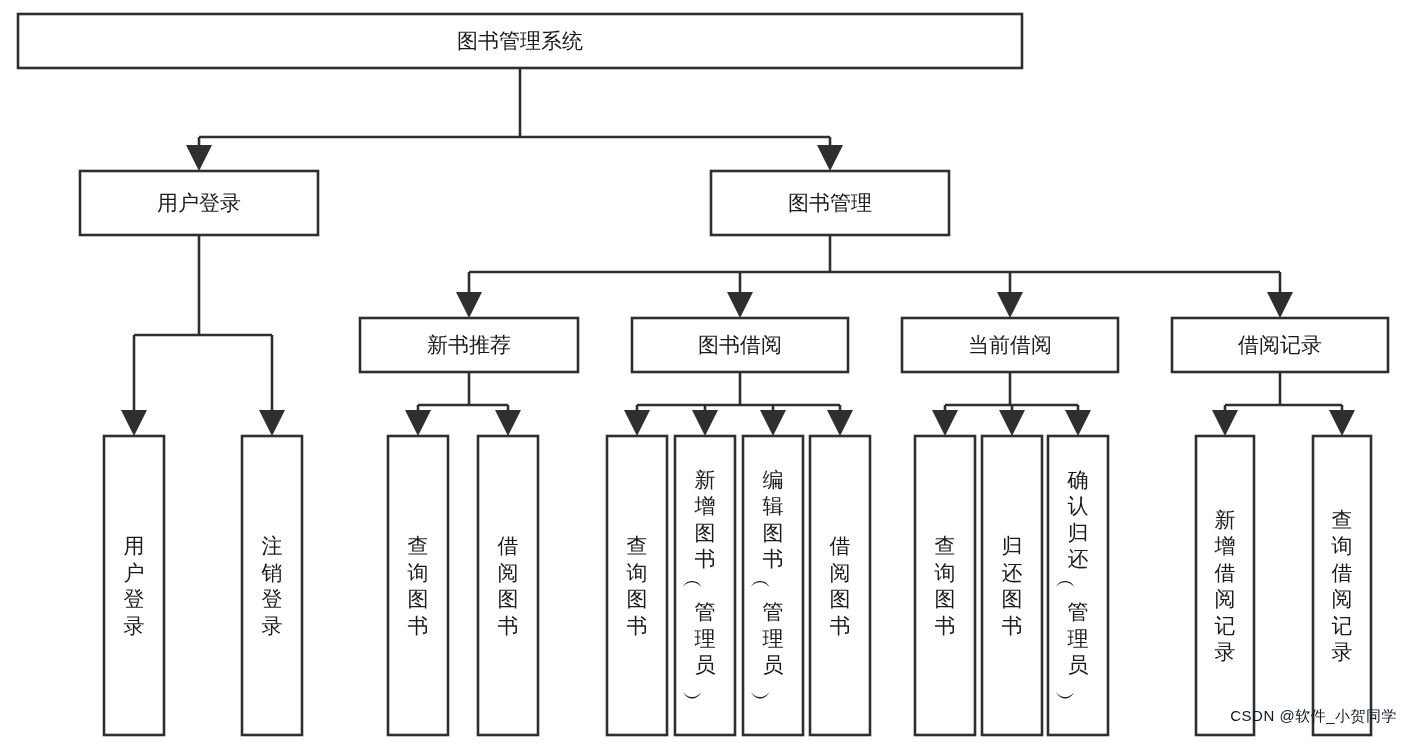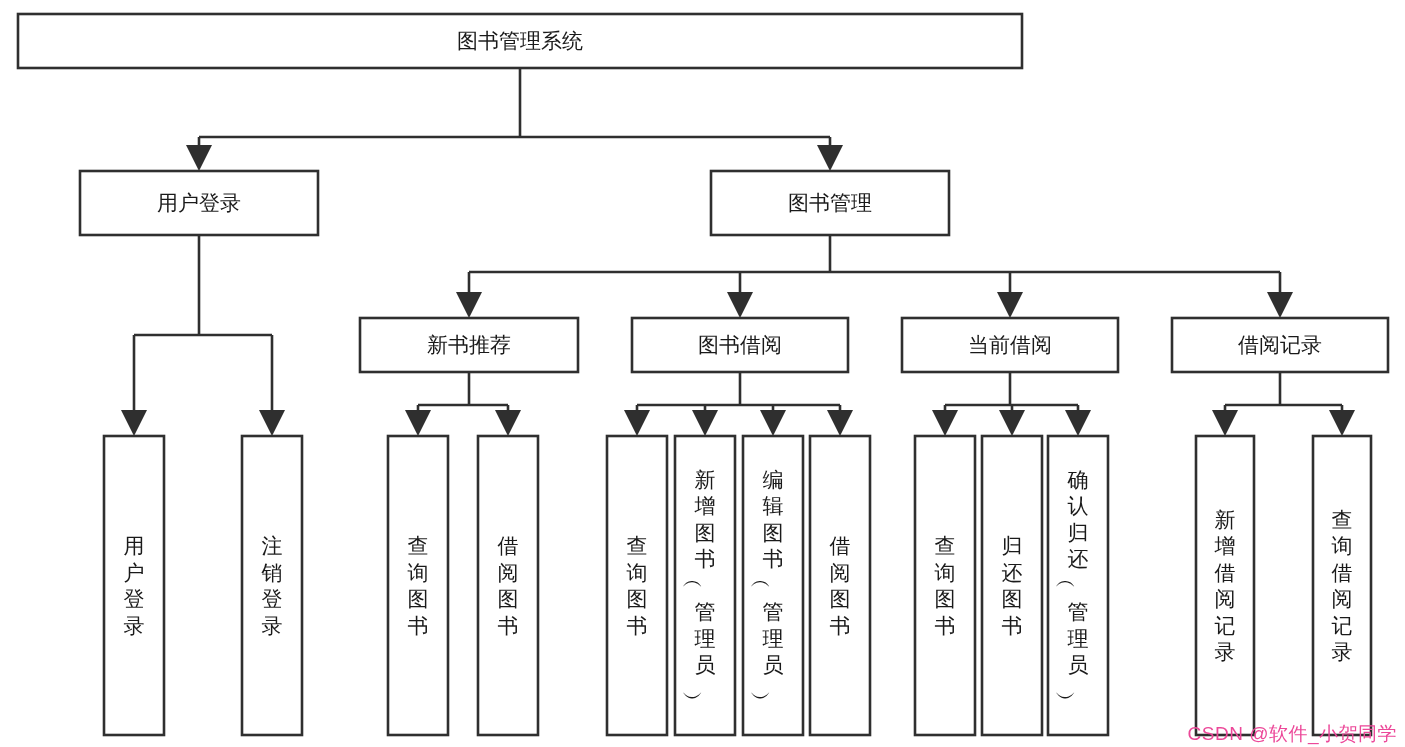--- a/index.html
+++ b/index.html
@@ -55,24 +55,24 @@
     fill: none;
     stroke-linecap: butt;
   }
   .arrow-head {
     fill: #2f2f2f;
     stroke: none;
   }
   .watermark {
     position: absolute;
     right: 8px;
-    bottom: 0;
-    font-family: "Liberation Sans", "DejaVu Sans", sans-serif;
-    font-size: 19px;
-    color: #ec4899;
+    bottom: 21px;
+    font-family: "Liberation Sans", "DejaVu Sans", sans-serif;
+    font-size: 15px;
+    color: #0f172a;
     letter-spacing: 0.5px;
     user-select: none;
     pointer-events: none;
   }
 </style>
 </head>
 <body>
 
 <div id="diagram-root">
   <svg class="diagram-canvas" id="diagram-canvas" viewBox="0 0 1405 747" xmlns="http://www.w3.org/2000/svg">

